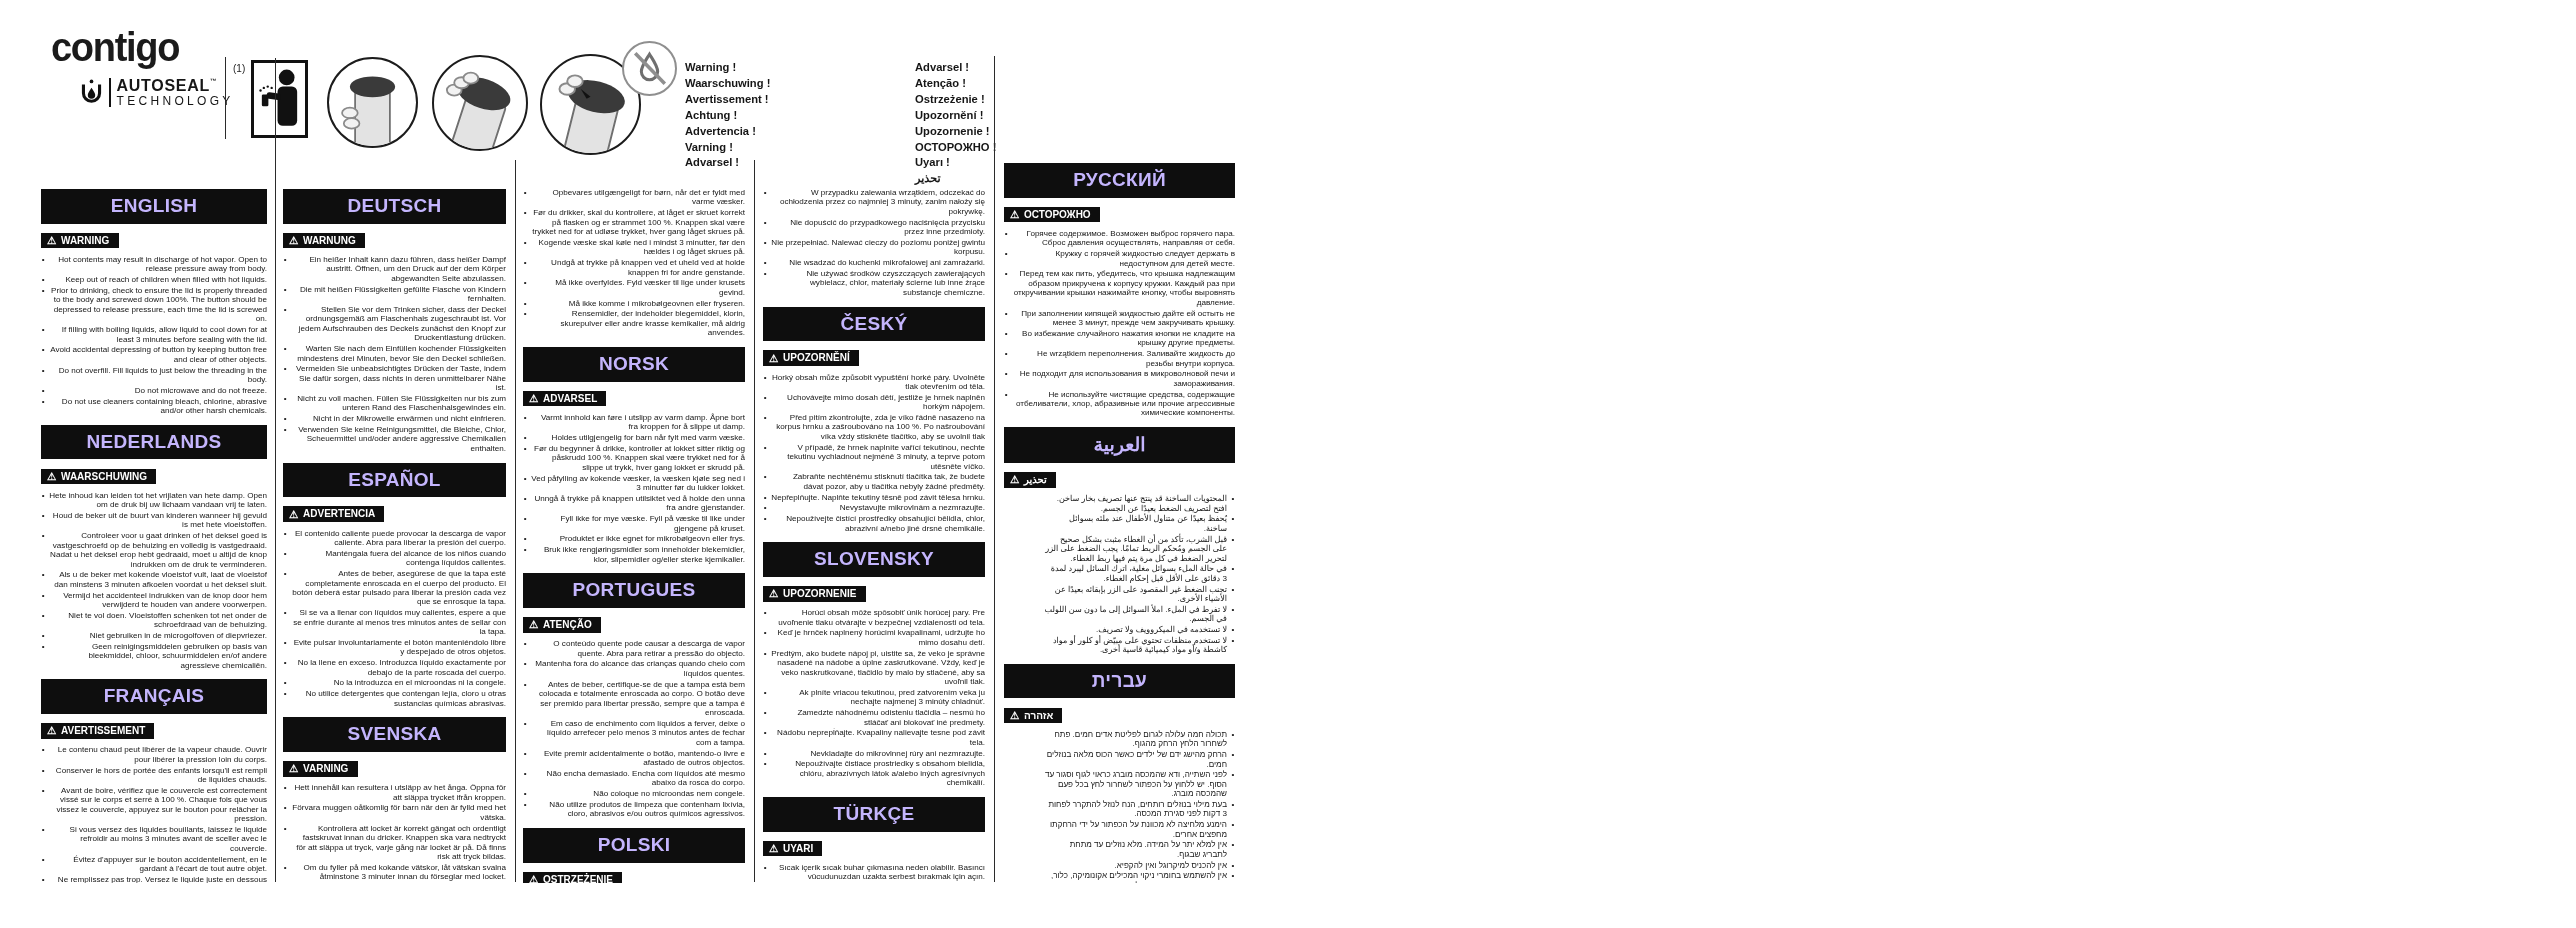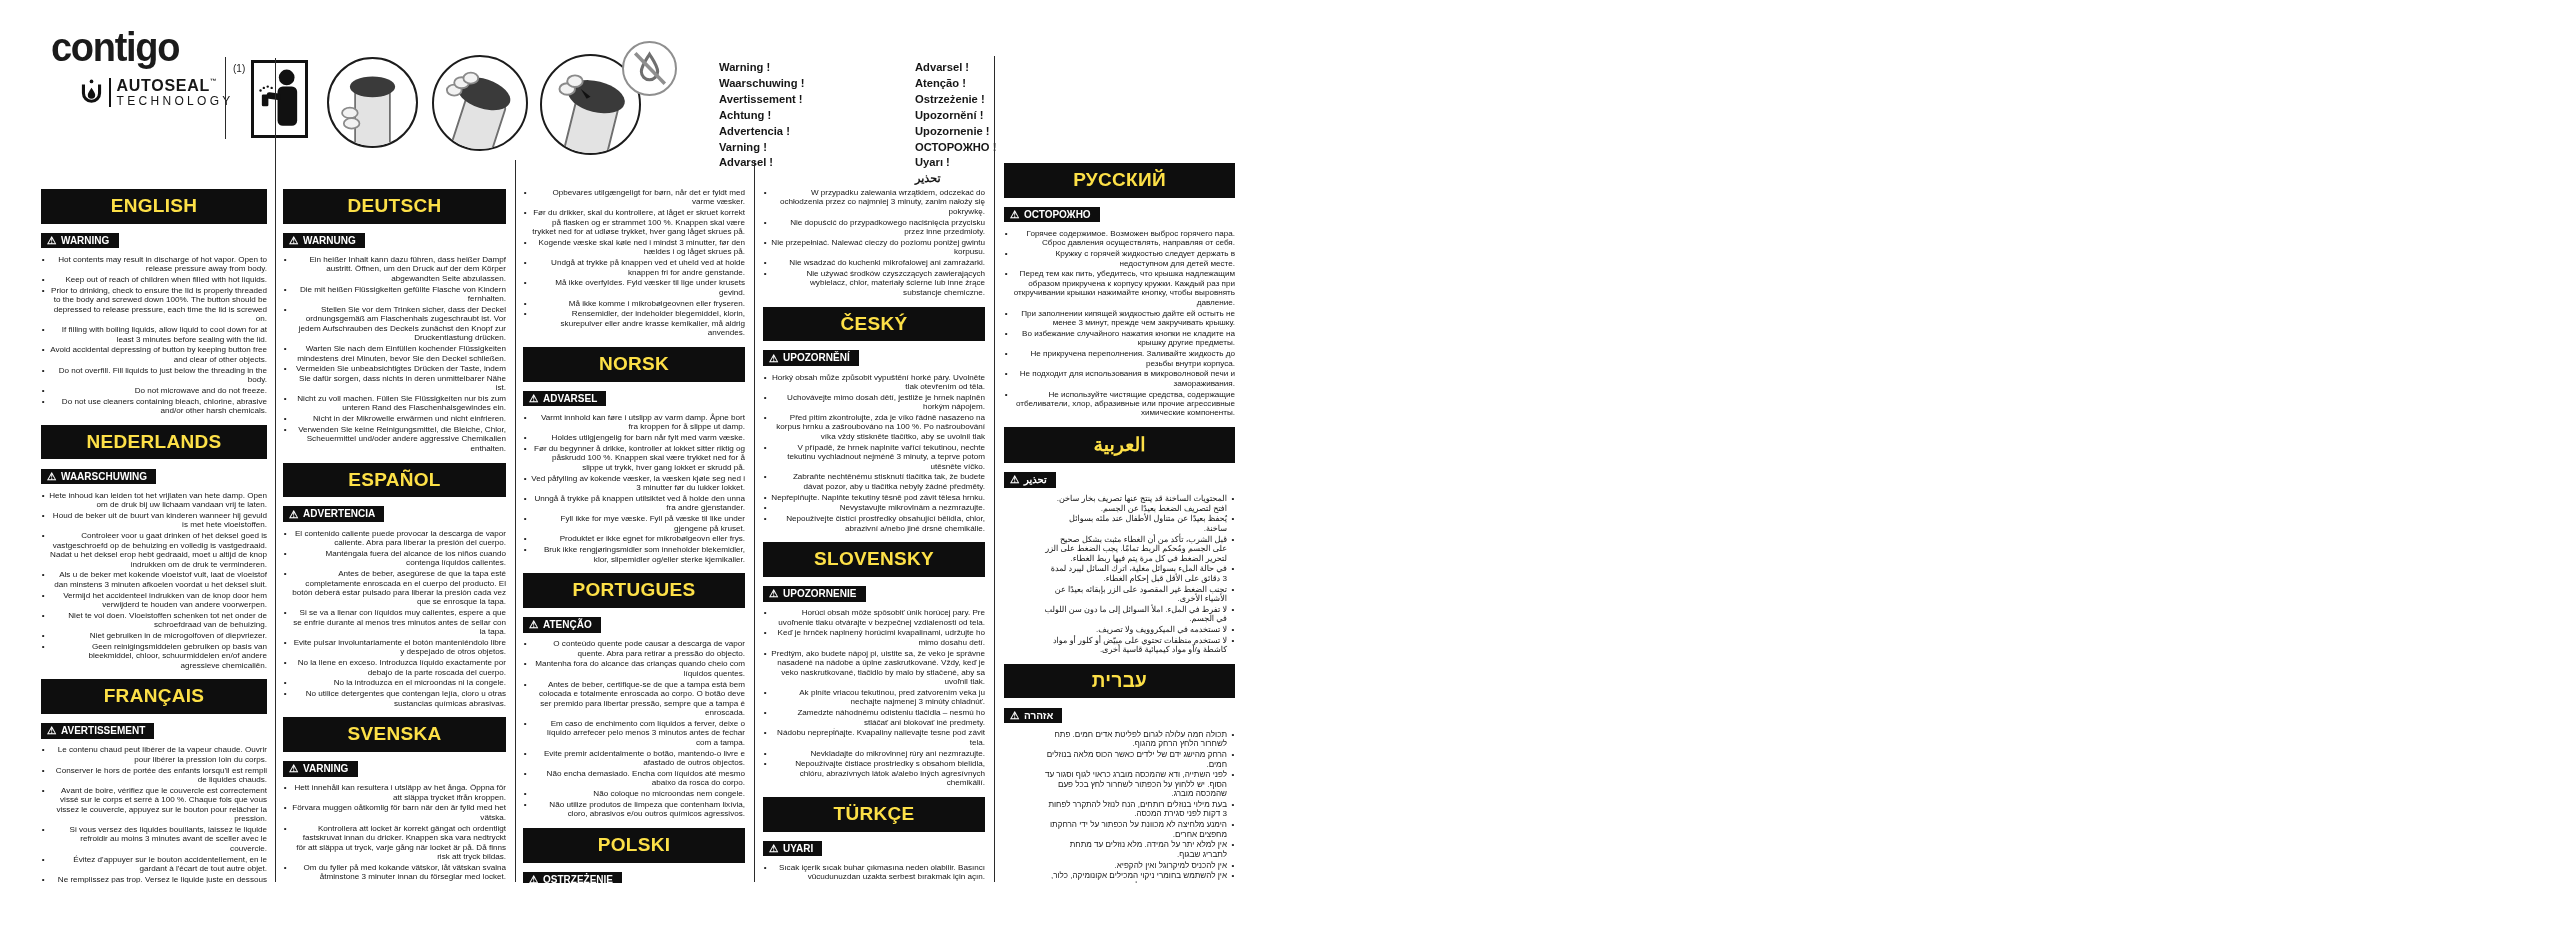--- a/index.html
+++ b/index.html
@@ -26,21 +26,21 @@
   .figlabel{position:absolute;font-size:10px;color:#222;}
   .pictobox{position:absolute;border:3.3px solid #111;background:#fff;}
   .circlefig{position:absolute;border:2.6px solid #1c1c1c;border-radius:50%;background:#fff;overflow:hidden;}
   .circlefig svg{width:100%;height:100%;}
 
   
   .warnwords{position:absolute;font-weight:bold;font-size:11.2px;line-height:1.42;}
 
   
   .col{position:absolute;overflow:hidden;}
-  .bar{background:#0e0e0e;color:#fde047;font-weight:bold;text-align:center;}
+  .bar{background:#0e0e0e;color:#c4b5fd;font-weight:bold;text-align:center;}
   .bar-l{font-size:19px;padding:6px 0 6.6px;margin:9.2px 0 6.6px;letter-spacing:0.3px;}
   .col .bar:first-child{margin-top:0;}
   .badge{display:inline-flex;align-items:center;gap:4.6px;background:#0e0e0e;color:#fff;
          font-weight:bold;font-size:10px;padding:2px 9.2px 2.6px 6px;margin:2.6px 0 6.6px;}
   .badge .tri{font-size:10.5px;line-height:1;}
   ul.blts{margin:0 0 4px;padding:0;list-style:none;text-align:right;}
   .col-l ul.blts{font-size:8.1px;line-height:1.17;}
   ul.blts li{position:relative;padding-left:8px;margin-bottom:1.3px;}
   ul.blts li::before{content:"•";position:absolute;left:0.7px;}
   ul.blts[dir="rtl"] li{padding-left:0;padding-right:8px;margin-left:40px;}
@@ -111,21 +111,21 @@
         <ellipse cx="34" cy="26" rx="8" ry="6" fill="#f2f2f2" stroke="#8a8a8a" stroke-width="2"></ellipse>
       </svg>
   </div>
   <div class="circlefig" style="left:622px;top:41px;width:51px;height:51px;border-color:#8f8f8f">
     <svg viewBox="0 0 100 100">
         <path d="M50 22 c-10 16 -16 24 -16 34 a16 16 0 0 0 32 0 c0 -10 -6 -18 -16 -34 z" fill="none" stroke="#6f6f6f" stroke-width="6"></path>
         <line x1="22" y1="20" x2="80" y2="80" stroke="#8f8f8f" stroke-width="7"></line>
       </svg>
   </div>
 
-  <div class="warnwords" style="left:719px;top:60px" id="warnwords-a">
+  <div class="warnwords" style="left:685px;top:60px" id="warnwords-a">
       <div>Warning !</div>
       <div>Waarschuwing !</div>
       <div>Avertissement !</div>
       <div>Achtung !</div>
       <div>Advertencia !</div>
       <div>Varning !</div>
       <div>Advarsel !</div>
     </div>
   <div class="warnwords" style="left:915px;top:60px" id="warnwords-b">
       <div>Advarsel !</div>
@@ -329,21 +329,21 @@
       <div><span class="badge">
           <span class="tri">⚠</span>
           <span>ОСТОРОЖНО</span>
         </span></div>
       <ul class="blts">
         <li>Горячее содержимое. Возможен выброс горячего пара. Сброс давления осуществлять, направляя от себя.</li>
         <li>Кружку с горячей жидкостью следует держать в недоступном для детей месте.</li>
         <li>Перед тем как пить, убедитесь, что крышка надлежащим образом прикручена к корпусу кружки. Каждый раз при откручивании крышки нажимайте кнопку, чтобы выровнять давление.</li>
         <li>При заполнении кипящей жидкостью дайте ей остыть не менее 3 минут, прежде чем закручивать крышку.</li>
         <li>Во избежание случайного нажатия кнопки не кладите на крышку другие предметы.</li>
-        <li>Не прикручена переполнения. Заливайте жидкость до резьбы внутри корпуса.</li>
+        <li>Не wrzątkiem переполнения. Заливайте жидкость до резьбы внутри корпуса.</li>
         <li>Не подходит для использования в микроволновой печи и замораживания.</li>
         <li>Не используйте чистящие средства, содержащие отбеливатели, хлор, абразивные или прочие агрессивные химические компоненты.</li>
       </ul>
       <div class="bar bar-l">العربية</div>
       <div><span class="badge">
           <span class="tri">⚠</span>
           <span>تحذير</span>
         </span></div>
       <ul class="blts" dir="rtl">
         <li>المحتويات الساخنة قد ينتج عنها تصريف بخار ساخن. افتح لتصريف الضغط بعيدًا عن الجسم.</li>

